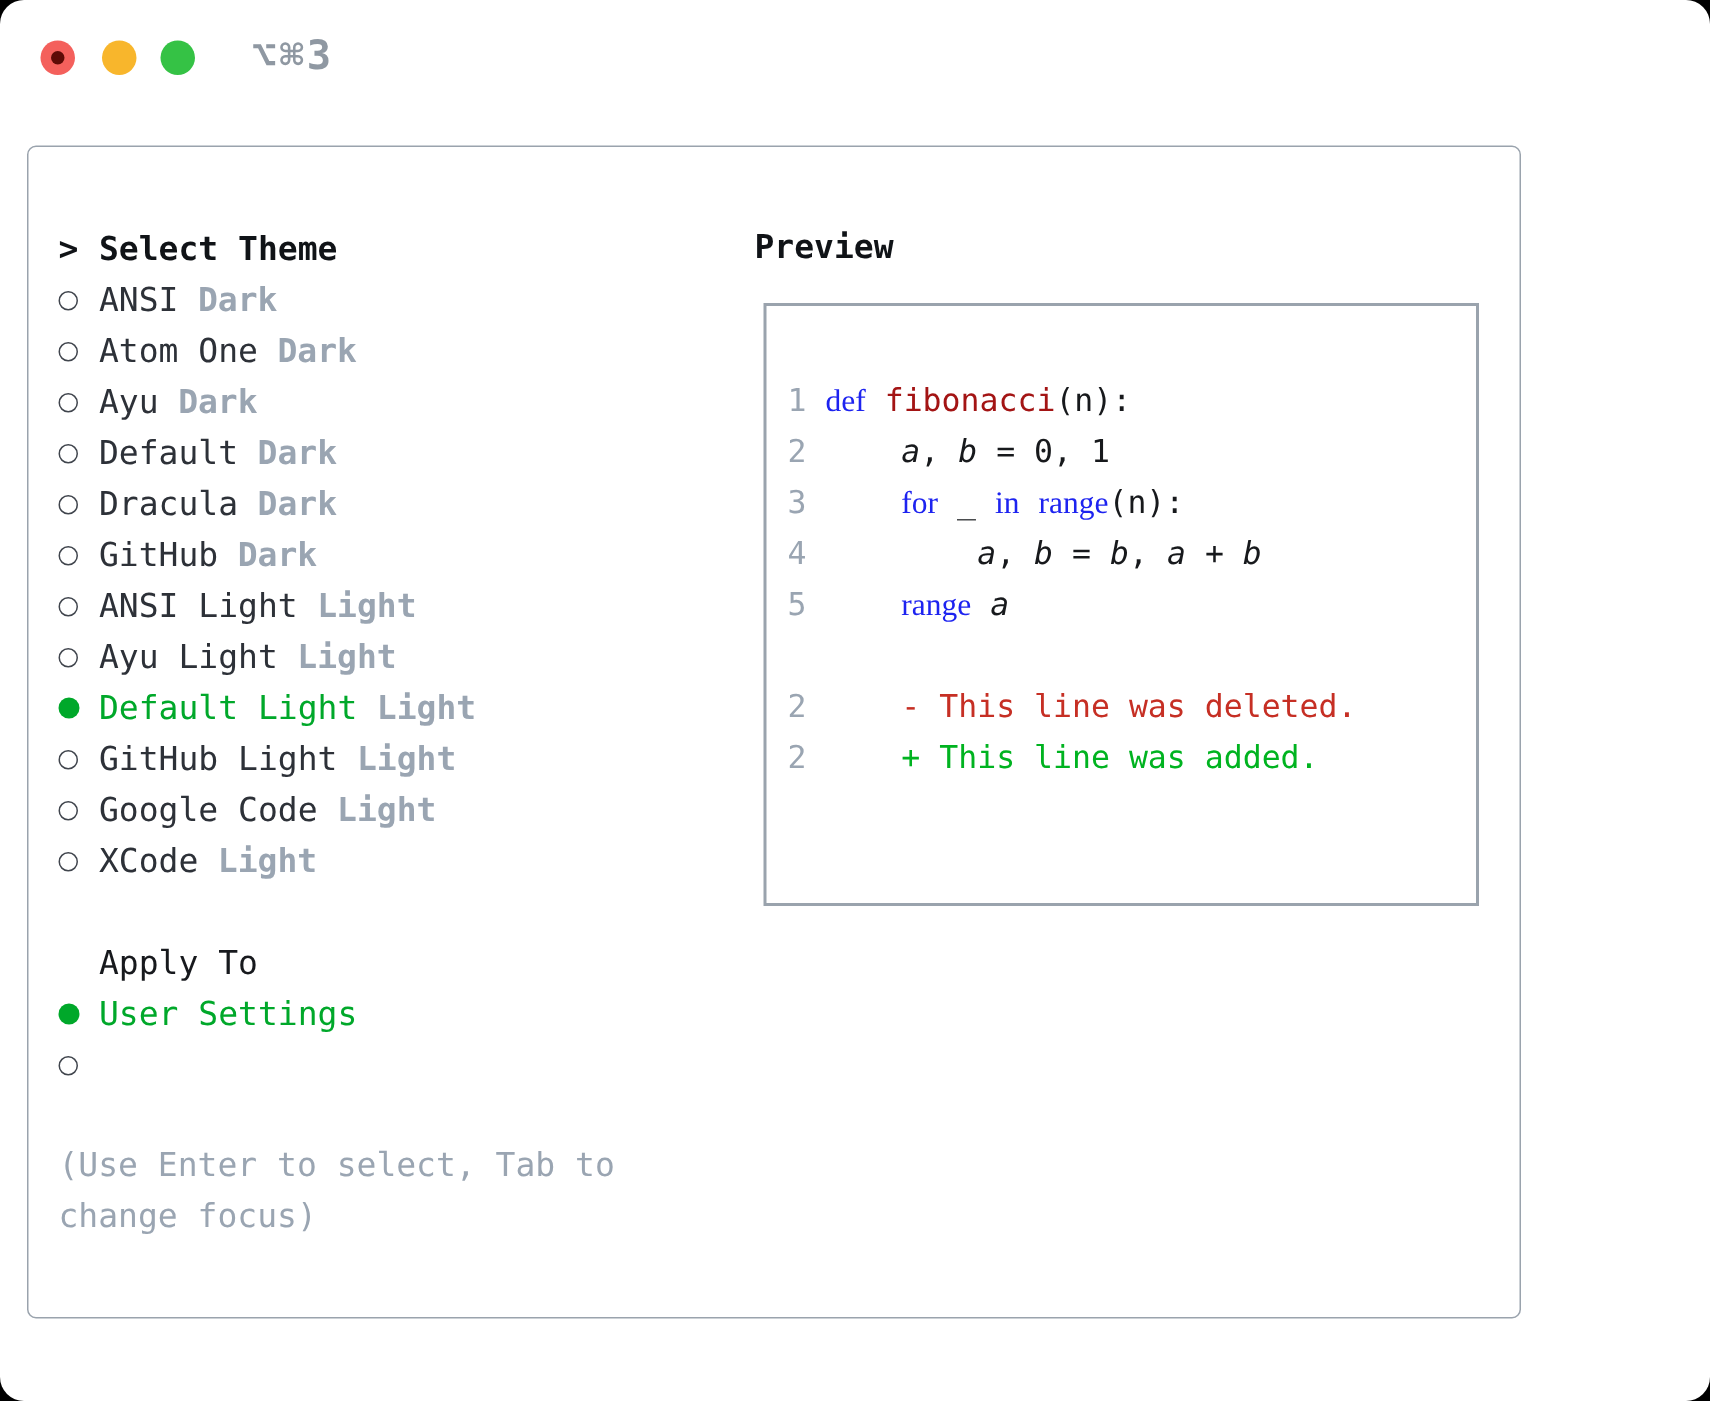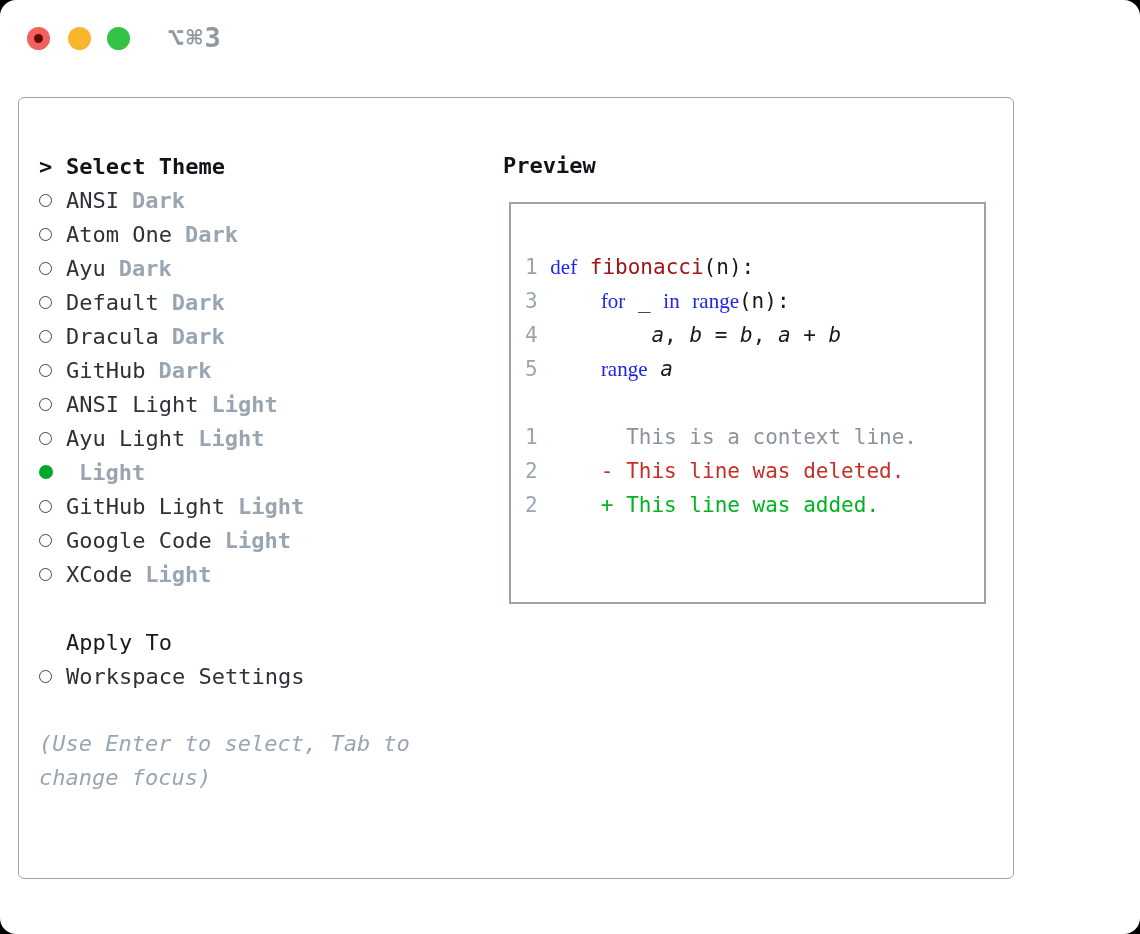--- a/index.html
+++ b/index.html
@@ -32,21 +32,21 @@
   .ind { width: 27px; flex: none; display: flex; align-items: center; }
   .cursor { width: 27px; flex: none; font-weight: bold; color: #101317; }
   .circle { width: 13px; height: 13px; border-radius: 50%; border: 1.5px solid #40454d; }
   .circle.sel { border: none; background: var(--green); width: 14px; height: 14px; }
   .list-title { font-weight: bold; color: #101317; text-align: center; }
   .label { color: var(--ink); text-align: right; }
   .label.sel { color: var(--green); }
   .tag { color: var(--gray); margin-left: 13px; font-weight: bold; }
   .spacer { height: 34px; }
   .apply-title { color: #17191d; }
-  .hint { width: 430px; margin-top: 0; line-height: 34px; color: var(--gray); white-space: pre-wrap; font-style: italic; }
+  .hint { width: 430px; margin-top: 0; line-height: 34px; color: var(--gray); white-space: pre-wrap; }
 
   
   .preview-title { position: absolute; left: 484px; top: 51px; height: 34px; line-height: 34px; font-size: 22px; font-weight: bold; color: #101317; }
   .preview-box {
     position: absolute; left: 490px; top: 104px; width: 477px; height: 402px;
     border: 2px solid var(--border); background: #fff;
   }
   .code { padding: 46px 0 0 14px; font-size: 21px; }
   .cline { height: 34px; line-height: 34px; white-space: pre; }
   .lnum { color: var(--gray); }
@@ -80,44 +80,45 @@
       </div>
       <div id="theme-list">
           <div class="row"><span class="ind"><span class="circle"></span></span><span class="label">ANSI</span><span class="tag">Dark</span></div>
           <div class="row"><span class="ind"><span class="circle"></span></span><span class="label">Atom One</span><span class="tag">Dark</span></div>
           <div class="row"><span class="ind"><span class="circle"></span></span><span class="label">Ayu</span><span class="tag">Dark</span></div>
           <div class="row"><span class="ind"><span class="circle"></span></span><span class="label">Default</span><span class="tag">Dark</span></div>
           <div class="row"><span class="ind"><span class="circle"></span></span><span class="label">Dracula</span><span class="tag">Dark</span></div>
           <div class="row"><span class="ind"><span class="circle"></span></span><span class="label">GitHub</span><span class="tag">Dark</span></div>
           <div class="row"><span class="ind"><span class="circle"></span></span><span class="label">ANSI Light</span><span class="tag">Light</span></div>
           <div class="row"><span class="ind"><span class="circle"></span></span><span class="label">Ayu Light</span><span class="tag">Light</span></div>
-          <div class="row"><span class="ind"><span class="circle sel"></span></span><span class="tag">Light</span></div>
+          <div class="row"><span class="ind"><span class="circle sel"></span></span><span class="label sel">Default Light</span><span class="tag">Light</span></div>
           <div class="row"><span class="ind"><span class="circle"></span></span><span class="label">GitHub Light</span><span class="tag">Light</span></div>
           <div class="row"><span class="ind"><span class="circle"></span></span><span class="label">Google Code</span><span class="tag">Light</span></div>
           <div class="row"><span class="ind"><span class="circle"></span></span><span class="label">XCode</span><span class="tag">Light</span></div>
         </div>
       <div class="spacer"></div>
       <div class="row">
         <span class="ind"></span><span class="apply-title">Apply To</span>
       </div>
       <div id="apply-list">
-          <div class="row"><span class="ind"><span class="circle"></span></span><span class="label">Workspace Settings</span></div>
+          <div class="row"><span class="ind"><span class="circle sel"></span></span><span class="label sel">User Settings</span></div>
+          <div class="row"><span class="ind"><span class="circle"></span></span></div>
         </div>
       <div class="spacer"></div>
       <div class="hint">(Use Enter to select, Tab to change focus)</div>
     </div>
 
     <div class="preview-title">Preview</div>
     <div class="preview-box">
       <div class="code" id="code-block">
           <div class="cline"><span class="lnum">1</span><span class="tok-pl"> </span><span class="tok-kw">def</span><span class="tok-pl"> </span><span class="tok-fn">fibonacci</span><span class="tok-pl">(n):</span></div>
+          <div class="cline"><span class="lnum">2</span><span class="tok-pl">     </span><span class="tok-var">a</span><span class="tok-pl">, </span><span class="tok-var">b</span><span class="tok-pl"> = 0, 1</span></div>
           <div class="cline"><span class="lnum">3</span><span class="tok-pl">     </span><span class="tok-kw">for</span><span class="tok-pl"> _ </span><span class="tok-kw">in</span><span class="tok-pl"> </span><span class="tok-kw">range</span><span class="tok-pl">(n):</span></div>
           <div class="cline"><span class="lnum">4</span><span class="tok-pl">         </span><span class="tok-var">a</span><span class="tok-pl">, </span><span class="tok-var">b</span><span class="tok-pl"> = </span><span class="tok-var">b</span><span class="tok-pl">, </span><span class="tok-var">a</span><span class="tok-pl"> + </span><span class="tok-var">b</span></div>
           <div class="cline"><span class="lnum">5</span><span class="tok-pl">     </span><span class="tok-kw">range</span><span class="tok-pl"> </span><span class="tok-var">a</span></div>
           <div class="cline"></div>
-          <div class="cline"><span class="lnum">1</span><span class="diff-ctx">       This is a context line.</span></div>
           <div class="cline"><span class="lnum">2</span><span class="diff-del">     - This line was deleted.</span></div>
           <div class="cline"><span class="lnum">2</span><span class="diff-add">     + This line was added.</span></div>
         </div>
     </div>
 
   </div>
 </div>
 
 </body></html>

